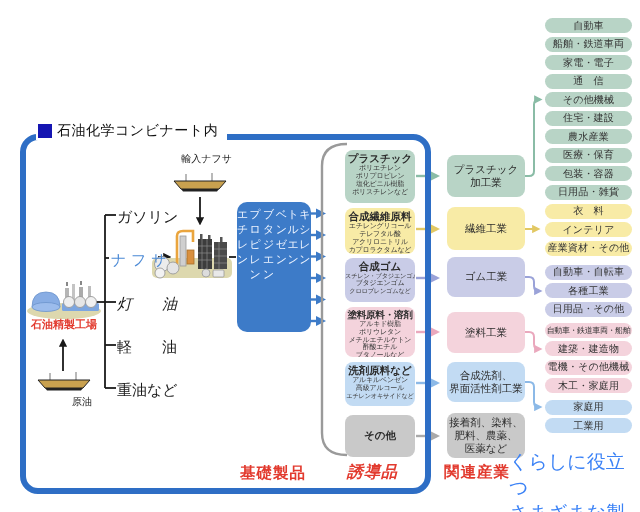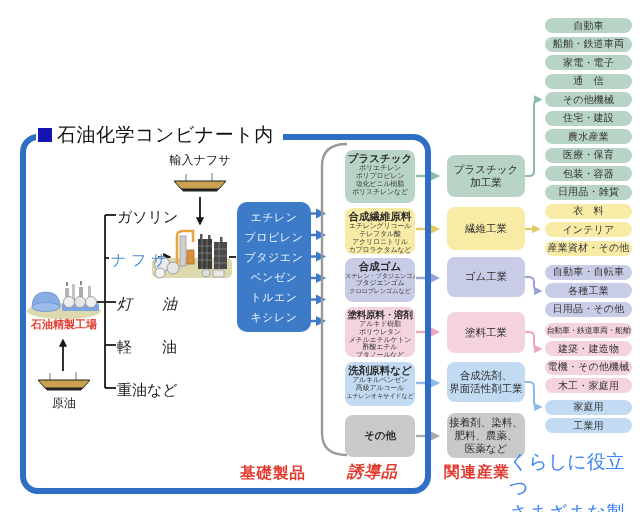--- a/index.html
+++ b/index.html
@@ -6,49 +6,49 @@
   #stage{position:relative;width:640px;height:512px;background:#fff;overflow:hidden;
          font-family:"DejaVu Sans",sans-serif;color:#222;}
   #stage *{box-sizing:border-box;}
   .abs{position:absolute;}
 
   
   #frame{position:absolute;left:20px;top:134px;width:411px;height:360px;
          border:6px solid var(--frame);border-radius:18px;z-index:4;pointer-events:none;}
   #title{position:absolute;left:36px;top:122px;z-index:6;background:#fff;
          display:flex;align-items:center;gap:5px;padding:0 9px 0 2px;
-         font-size:19px;color:#111;letter-spacing:.5px;}
+         font-size:14px;color:#111;letter-spacing:.5px;}
   #title .sq{width:14px;height:14px;background:var(--navy);display:inline-block;}
 
   
   #wires{position:absolute;left:0;top:0;z-index:2;}
   .lnk{stroke:var(--ink);stroke-width:1.8;fill:none;}
   .lnc{stroke:var(--chem);stroke-width:2.4;fill:none;}
   .lnbr{stroke:var(--bracket);stroke-width:2.4;fill:none;}
   .a-green{stroke:var(--green_a);} .a-yellow{stroke:var(--yellow_a);}
   .a-purple{stroke:var(--purple_a);} .a-pink{stroke:var(--pink_a);}
   .a-blue{stroke:var(--blue_a);} .a-gray{stroke:var(--gray_a);}
   .big{stroke-width:2.4;fill:none;} .el{stroke-width:2;fill:none;}
   .mk-k{fill:var(--ink);} .mk-c{fill:var(--chem);}
   .mk-g{fill:var(--green_a);} .mk-y{fill:var(--yellow_a);}
   .mk-pu{fill:var(--purple_a);} .mk-pk{fill:var(--pink_a);}
   .mk-b{fill:var(--blue_a);} .mk-gr{fill:var(--gray_a);}
 
   
   .out{position:absolute;left:117px;font-size:15px;color:#1a1a1a;white-space:pre;z-index:3;}
   .out.hl{color:var(--naphtha);left:111px;}
-  .plain{font-size:12px;color:#1a1a1a;text-align:center;z-index:3;}
+  .plain{font-size:10px;color:#1a1a1a;text-align:right;z-index:3;}
   .redlbl{font-size:11px;font-weight:bold;color:var(--red);text-align:center;z-index:3;white-space:nowrap;}
   .seclbl{font-size:15.5px;font-weight:bold;color:var(--red);z-index:3;letter-spacing:1px;white-space:nowrap;}
   #caption{position:absolute;left:509px;top:449px;font-size:19px;color:#3b82f6;
            line-height:1.35;white-space:pre-line;z-index:3;}
 
   
   #chembox{position:absolute;left:237px;top:202px;width:74px;height:130px;z-index:3;
-           background:var(--chem);border-radius:10px;display:flex;flex-direction:column;
+           background:var(--chem);border-radius:10px;display:flex;flex-direction:row;
            justify-content:space-around;padding:5px 0;text-align:center;}
   .chem{font-size:11px;color:#eef4ff;letter-spacing:.5px;}
 
   
   .dbox{position:absolute;left:345px;width:70px;border-radius:8px;z-index:3;
         text-align:center;padding-top:2px;overflow:hidden;}
   .dbox.only{display:flex;align-items:center;justify-content:center;padding:0;}
   .dtitle{font-size:10.5px;font-weight:600;color:#2b2b2b;line-height:1.25;}
   .dtitle.sm{font-size:9.6px;letter-spacing:-.3px;}
   .ditem{font-size:7px;color:#3a3a3a;line-height:1.12;letter-spacing:-.2px;white-space:nowrap;}

